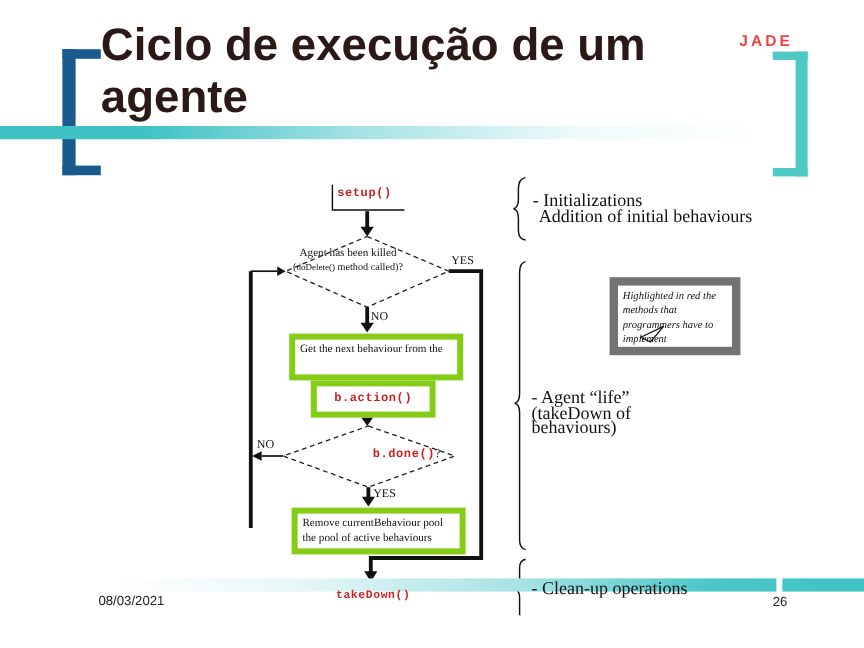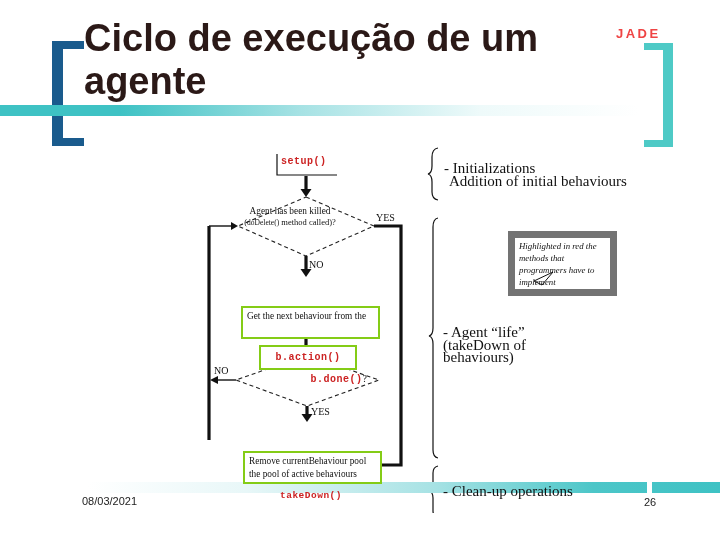--- a/index.html
+++ b/index.html
@@ -21,21 +21,21 @@
   #bar-bottom{left:88px;top:482px;width:632px;height:11px;z-index:1;
         background:linear-gradient(90deg,rgba(255,255,255,0) 0%,#e8f7f8 25%,#a6e2e4 55%,#4cc6c8 80%,#3ec2c4 100%);}
   #bar-gap{left:647px;top:481px;width:5px;height:13px;background:#fff;z-index:2;}
   #date{left:82px;top:495px;font-family:"Liberation Sans",sans-serif;font-size:11px;color:#222;z-index:2;}
   #page-num{left:640px;top:496px;width:20px;text-align:center;font-family:"Liberation Sans",sans-serif;
         font-size:11px;color:#222;z-index:3;}
   
   #fc-svg{left:0;top:0;z-index:1;pointer-events:none;}
   .mono-red{font-family:"Liberation Mono","DejaVu Sans Mono",monospace;font-weight:bold;
         color:#cc2222;letter-spacing:0.5px;}
-  .fc-box{border:2px solid #84cc16;background:#fff;z-index:2;font-size:9.3px;line-height:12.5px;margin-top:28px;}
+  .fc-box{border:5px solid #84cc16;background:#fff;z-index:2;font-size:9.3px;line-height:12.5px;}
   #box-get{left:241px;top:278px;width:131px;height:27px;padding:2px 0 0 4px;}
   #box-action{left:259px;top:317px;width:94px;height:21px;text-align:center;line-height:21px;font-size:10px;}
   #box-remove{left:243px;top:423px;width:131px;height:27px;padding:2px 0 0 4px;}
   #setup-label{left:281px;top:156px;font-size:10px;z-index:2;}
   #takedown-label{left:274px;top:490px;width:74px;text-align:center;font-size:9.5px;z-index:2;}
   #d1-text{left:224px;top:206px;width:132px;text-align:center;z-index:2;font-size:9.3px;line-height:11px;}
   #d1-text .code-small{font-family:Liberation Serif, serif;font-size:7.5px;}
   #d1-line2{font-size:8.5px;}
   #d2-text{left:247px;top:373px;width:120px;text-align:right;z-index:2;font-size:10px;}
   .yn{font-size:10px;z-index:2;}

